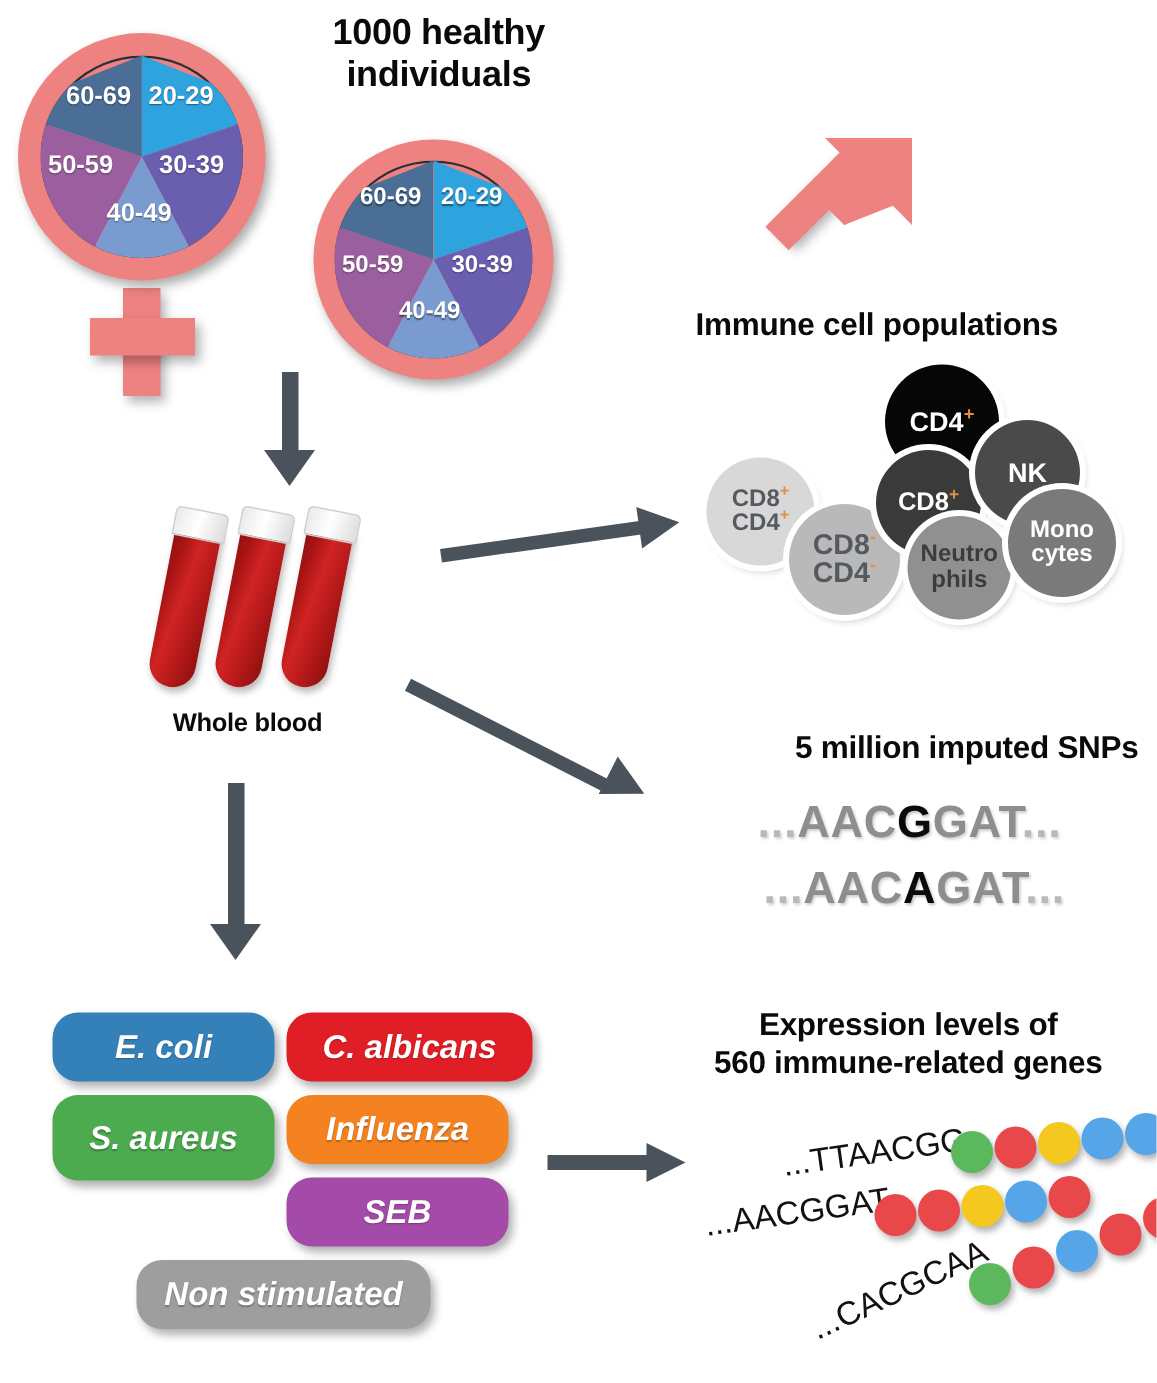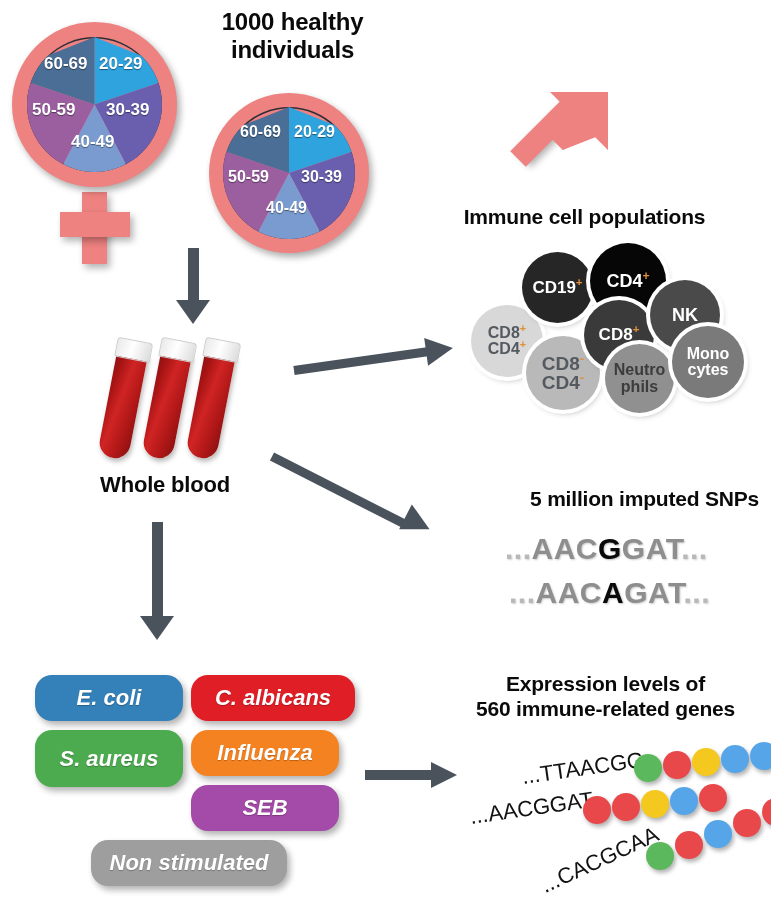--- a/index.html
+++ b/index.html
@@ -13,21 +13,21 @@
 
   
   .heading{
     font-weight:bold;color:#0a0a0a;text-align:center;line-height:1.18;
     letter-spacing:-0.2px;
   }
   #title-cohort{left:175px;top:8px;width:235px;font-size:24px;}
   #title-immune{left:419px;top:205px;width:331px;font-size:21px;text-align:center;}
   #title-snps{left:428px;top:487px;width:331px;font-size:21px;text-align:right;}
   #title-expr{left:440px;top:672px;width:331px;font-size:21px;}
-  #label-whole-blood{left:55px;top:472px;width:220px;font-size:22px;}
+  #label-whole-blood{left:55px;top:472px;width:220px;font-size:17px;}
 
   
   .gsym{position:absolute;}
   .ring{
     position:absolute;border-radius:50%;
     background:#ee8280;
     box-shadow:3px 4px 7px rgba(0,0,0,0.33);
   }
   .pie{
     position:absolute;border-radius:50%;overflow:hidden;
@@ -201,25 +201,20 @@
 
 <div class="abs" style="left:460px;top:240px;width:311px;height:175px;">
 
   <div class="cell" style="left:11px;top:65px;width:72px;height:72px;background:#d8d8d8;color:#555a60;font-size:16px;">
     <span>
       <span>CD8</span><sup>+</sup><br>
       <span>CD4</span><sup>+</sup>
     </span>
   </div>
 
-  <div class="cell" style="left:62px;top:12px;width:71px;height:71px;background:#262626;color:#ffffff;font-size:17px;">
-    <span>
-      <span>CD19</span><sup>+</sup>
-    </span>
-  </div>
 
   <div class="cell" style="left:130px;top:3px;width:76px;height:76px;background:#060606;color:#ffffff;font-size:18px;">
     <span>
       <span>CD4</span><sup>+</sup>
     </span>
   </div>
 
   <div class="cell" style="left:66px;top:96px;width:74px;height:74px;background:#b9b9b9;color:#555a60;font-size:19px;">
     <span>
       <span>CD8</span><sup>-</sup><br>

